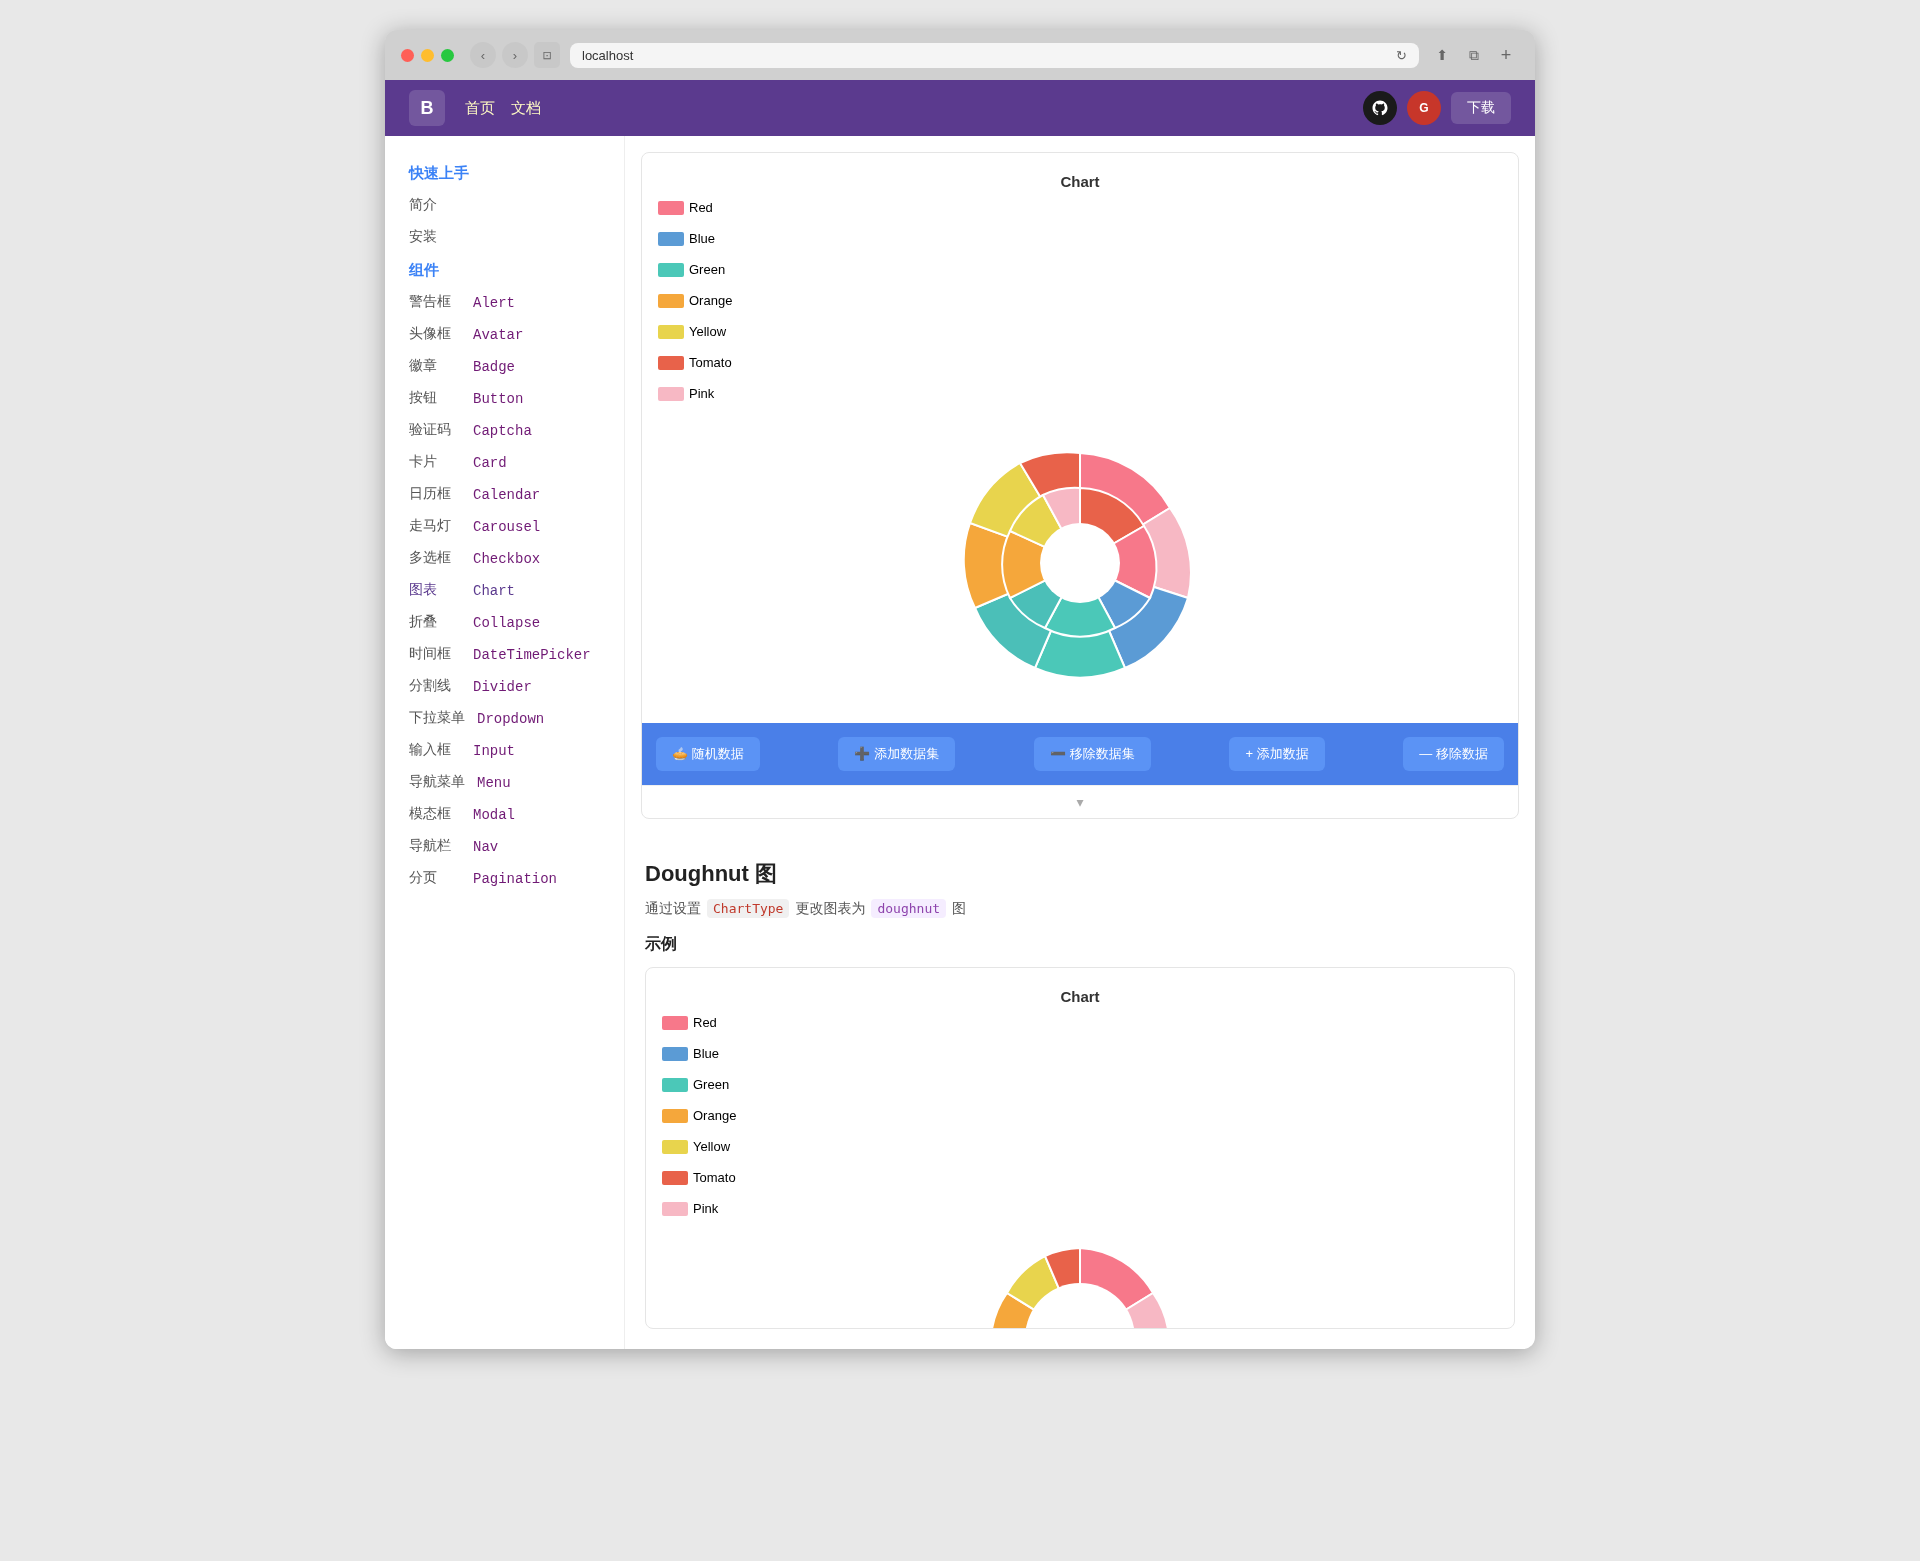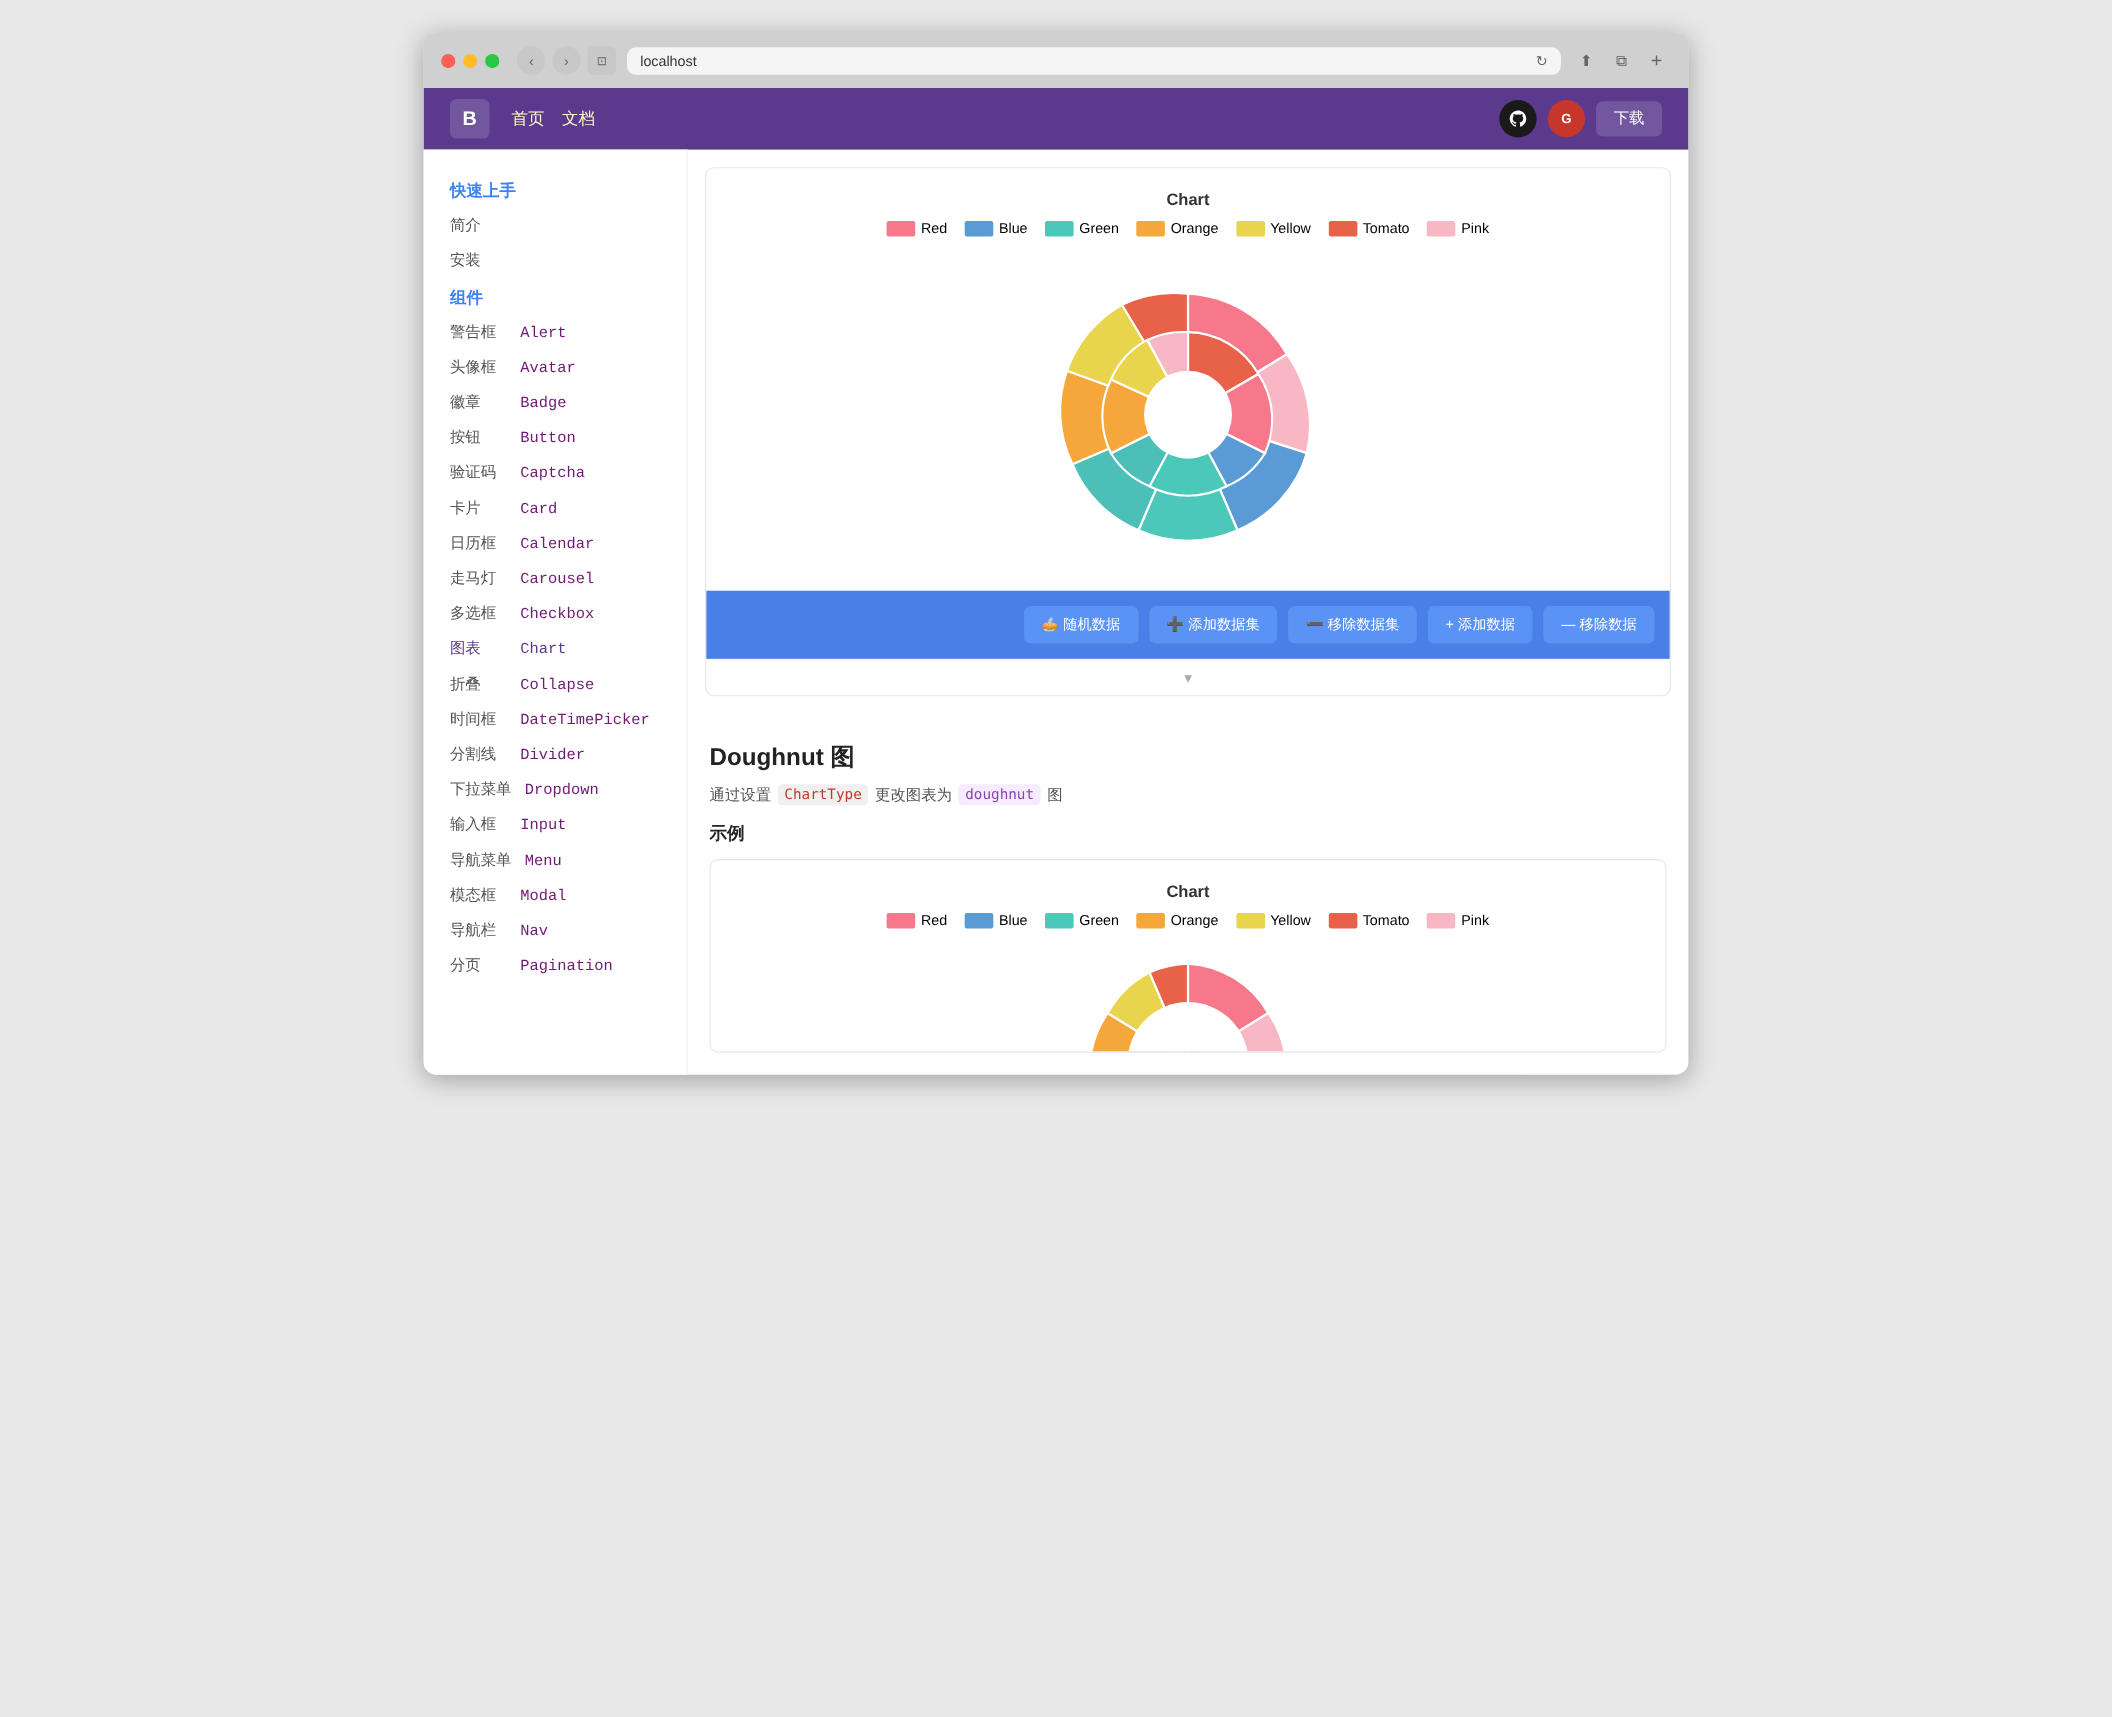--- a/index.html
+++ b/index.html
@@ -119,30 +119,30 @@
     .chart-section {
       border: 1px solid #e5e5e5; border-radius: 8px; margin: 16px;
       overflow: hidden;
     }
     .chart-header {
       text-align: center; font-weight: bold; font-size: 15px;
       padding: 20px 0 10px; color: #333;
     }
     .chart-legend {
       display: flex; justify-content: center; gap: 16px;
-      flex-wrap: wrap; padding: 0 16px 12px;
+      flex-wrap: wrap; padding: 0 16px 12px; flex-direction: column;
     }
     .legend-item { display: flex; align-items: center; gap: 5px; font-size: 13px; }
     .legend-color { width: 26px; height: 14px; border-radius: 2px; }
     .chart-canvas-area {
       display: flex; justify-content: center; padding: 10px 0 20px;
     }
     .chart-buttons {
       background: #4a7fe8; padding: 14px;
-      display: flex; justify-content: flex-end; gap: 10px; flex-wrap: wrap;
+      display: flex; justify-content: space-between; gap: 10px; flex-wrap: wrap;
     }
     .chart-btn {
       background: #5b93f5; color: white; border: none;
       padding: 8px 16px; border-radius: 6px; font-size: 13px;
       cursor: pointer; display: flex; align-items: center; gap: 5px;
     }
 
     
     .doughnut-section { padding: 24px 20px 0; }
     .section-title { font-size: 22px; font-weight: bold; color: #222; margin-bottom: 10px; }

